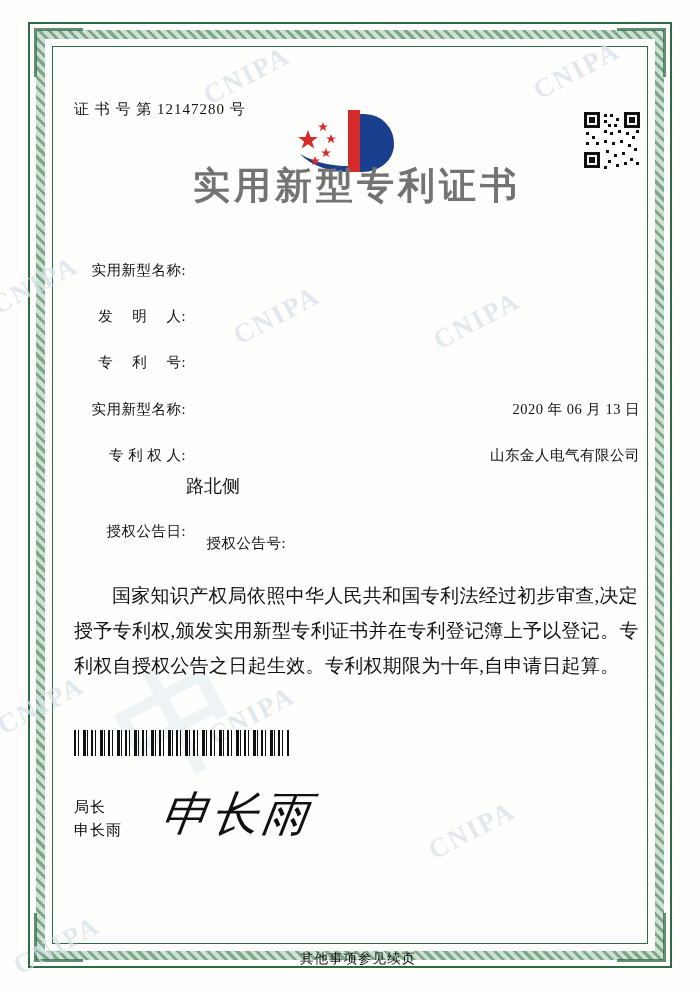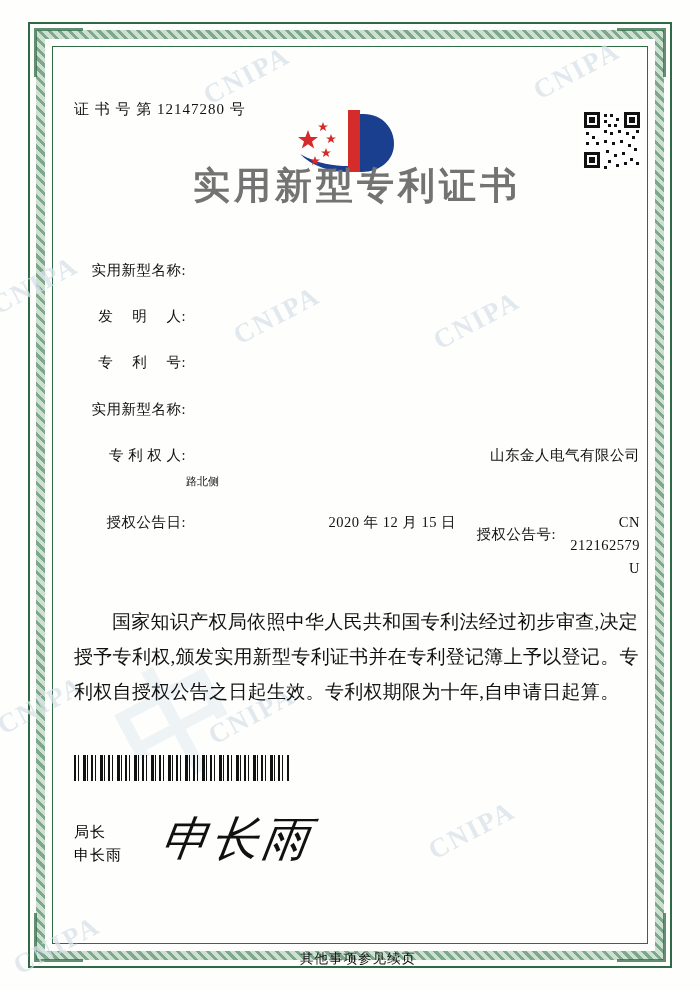--- a/index.html
+++ b/index.html
@@ -159,21 +159,21 @@
     width: 100px;
     flex: 0 0 100px;
     letter-spacing: 0.5px;
     margin-top: 12px;
   }
   .value2 { flex: 1; letter-spacing: .5px; }
   .addr-second {
     margin-left: 112px;
     margin-top: -16px;
     margin-bottom: 22px;
-    font-size: 11px;
+    font-size: 18px;
   }
 
   .para {
     font-size: 19px;
     line-height: 1.85;
     text-indent: 2em;
     color: #111;
     margin-top: 2px;
     letter-spacing: .3px;
   }
@@ -322,34 +322,33 @@
       <div class="row">
         <div class="label">发　 明　 人:</div>
       </div>
 
       <div class="row">
         <div class="label">专　 利　 号:</div>
       </div>
 
       <div class="row">
         <div class="label">实用新型名称:</div>
+        <div class="value">2020 年 06 月 13 日</div>
       </div>
 
       <div class="row">
         <div class="label">专 利 权 人:</div>
         <div class="value">山东金人电气有限公司</div>
       </div>
 
       <div class="addr-second">路北侧</div>
 
       <div class="row two">
         <div class="label">授权公告日:</div>
-        <div class="value">2020 年 12 月 15 日</div>
         <div class="label2">授权公告号:</div>
-        <div class="value2">CN 212162579 U</div>
       </div>
     </div>
 
     <div class="para">国家知识产权局依照中华人民共和国专利法经过初步审查,决定授予专利权,颁发实用新型专利证书并在专利登记簿上予以登记。专利权自授权公告之日起生效。专利权期限为十年,自申请日起算。</div>
 
     <div class="barcode"></div>
 
     <div class="sign-block">
       <div class="sign-label">
         <div>局长</div>

